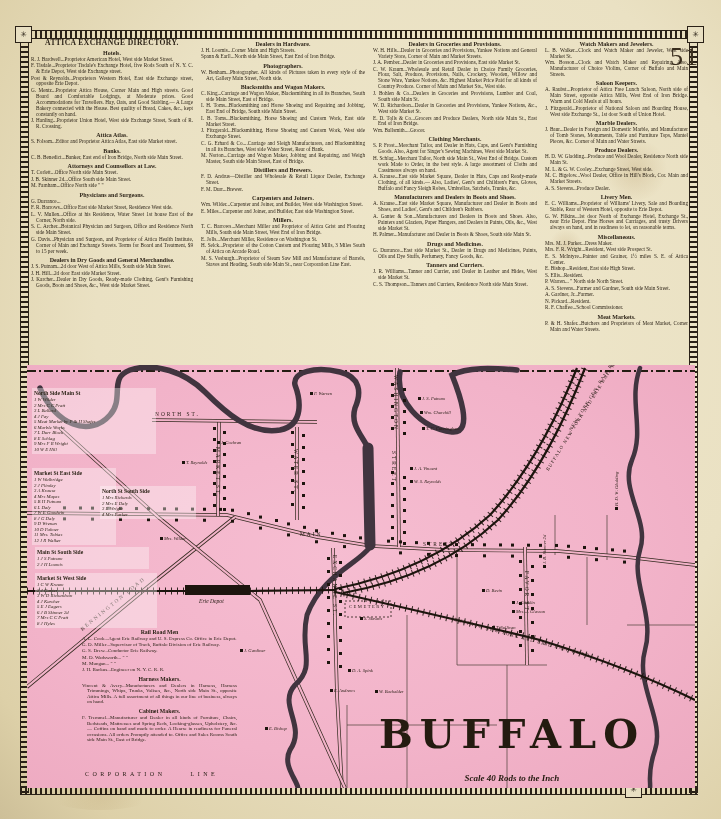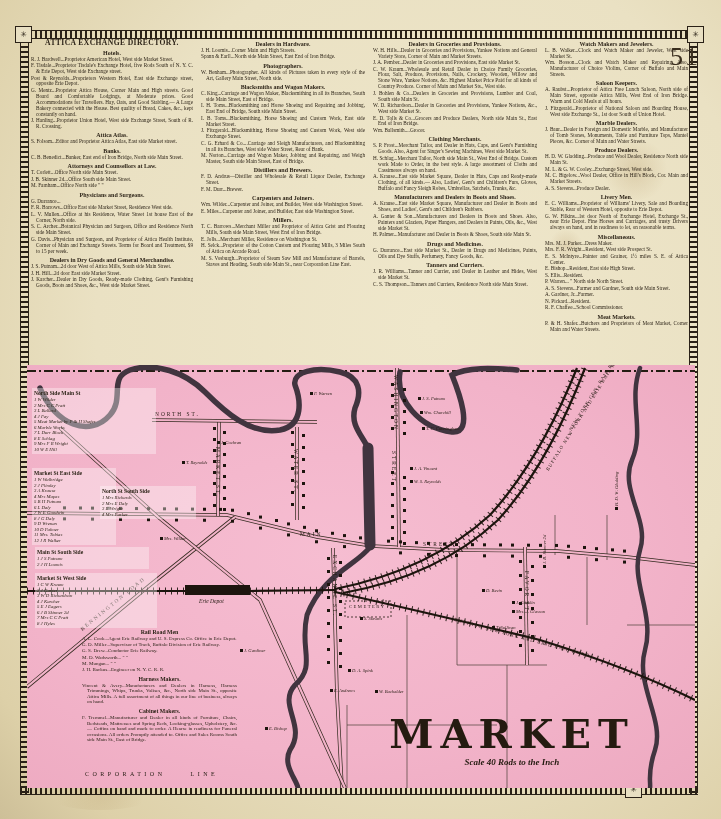--- a/index.html
+++ b/index.html
@@ -34,21 +34,21 @@
   .map-note{position:absolute;}
   .map-note .sec-head{font-size:5.8px;margin:3px 0 1px 0;}
   .map-note .entry{font-size:5px;line-height:5.6px;}
   .house{position:absolute;font-size:4.6px;font-style:italic;white-space:nowrap;color:#241c12;transform-origin:left top;}
   .house .sq{display:inline-block;width:3px;height:3px;background:#1d150e;margin-right:1px;vertical-align:middle;}
   .slabel{position:absolute;font-size:5.4px;letter-spacing:2px;color:#241c12;white-space:nowrap;transform-origin:left top;}
   .rlabel{position:absolute;font-size:4.8px;letter-spacing:1.2px;color:#241c12;white-space:nowrap;transform-origin:left top;}
   .poi{position:absolute;font-style:italic;color:#241c12;white-space:nowrap;}
   #map-title-block{position:absolute;left:318px;top:348px;width:334px;text-align:center;}
   #map-title{font-family:"DejaVu Serif",serif;font-weight:bold;font-size:40px;letter-spacing:7px;color:#241b10;line-height:42px;}
-  #map-scale{font-size:9px;font-weight:bold;font-style:italic;margin-top:2px;color:#241b10;}
+  #map-scale{font-size:9px;font-weight:bold;font-style:italic;margin-top:18px;color:#241b10;}
   #corp-line{position:absolute;left:58px;top:406px;font-size:6px;letter-spacing:3.5px;word-spacing:20px;color:#241c12;}
 </style>
 </head>
 <body>
 
 <div id="plate">
 
   <div class="stain" style="left:600px;top:140px;width:70px;height:60px;background:radial-gradient(circle,rgba(150,110,50,.18),rgba(150,110,50,0) 70%);"></div>
   <div class="stain" style="left:548px;top:230px;width:36px;height:30px;background:radial-gradient(circle,rgba(150,110,50,.15),rgba(150,110,50,0) 70%);"></div>
   <div class="stain" style="left:40px;top:770px;width:120px;height:40px;background:radial-gradient(circle,rgba(140,100,40,.12),rgba(140,100,40,0) 70%);"></div>
@@ -407,21 +407,21 @@
         <div class="house" style="left: 485px; top: 244px;"><span class="sq"></span>Mrs. J. Glasson</div>
         <div class="house" style="left: 465px; top: 260px;"><span class="sq"></span>T. Sullivan</div>
         <div class="house" style="left: 333px; top: 251px;"><span class="sq"></span>S. Stevens</div>
         <div class="house" style="left: 213px; top: 283px;"><span class="sq"></span>J. Gardiner</div>
         <div class="house" style="left: 238px; top: 361px;"><span class="sq"></span>E. Bishop</div>
         <div class="house" style="left: 303px; top: 323px;"><span class="sq"></span>E. Andrews</div>
         <div class="house" style="left: 348px; top: 324px;"><span class="sq"></span>W. Bachelder</div>
         <div class="house" style="left: 321px; top: 303px;"><span class="sq"></span>D. A. Spink</div>
       </div>
     <div id="map-title-block">
-      <div id="map-title">MARKET</div>
+      <div id="map-title">BUFFALO</div>
       <div id="map-scale">Scale 40 Rods to the Inch</div>
     </div>
     <div id="corp-line">CORPORATION LINE</div>
   <div class="idx-box" style="left: 5px; top: 23px; width: 120px;">
         <div class="idx-title">North Side Main St</div>
         <div class="idx-item">1 W Wilder</div>
         <div class="idx-item">2 Mrs C C Pratt</div>
         <div class="idx-item">3 L Ballard</div>
         <div class="idx-item">4 J Fay</div>
         <div class="idx-item">5 Meat Market by P &amp; H Shafer</div>

